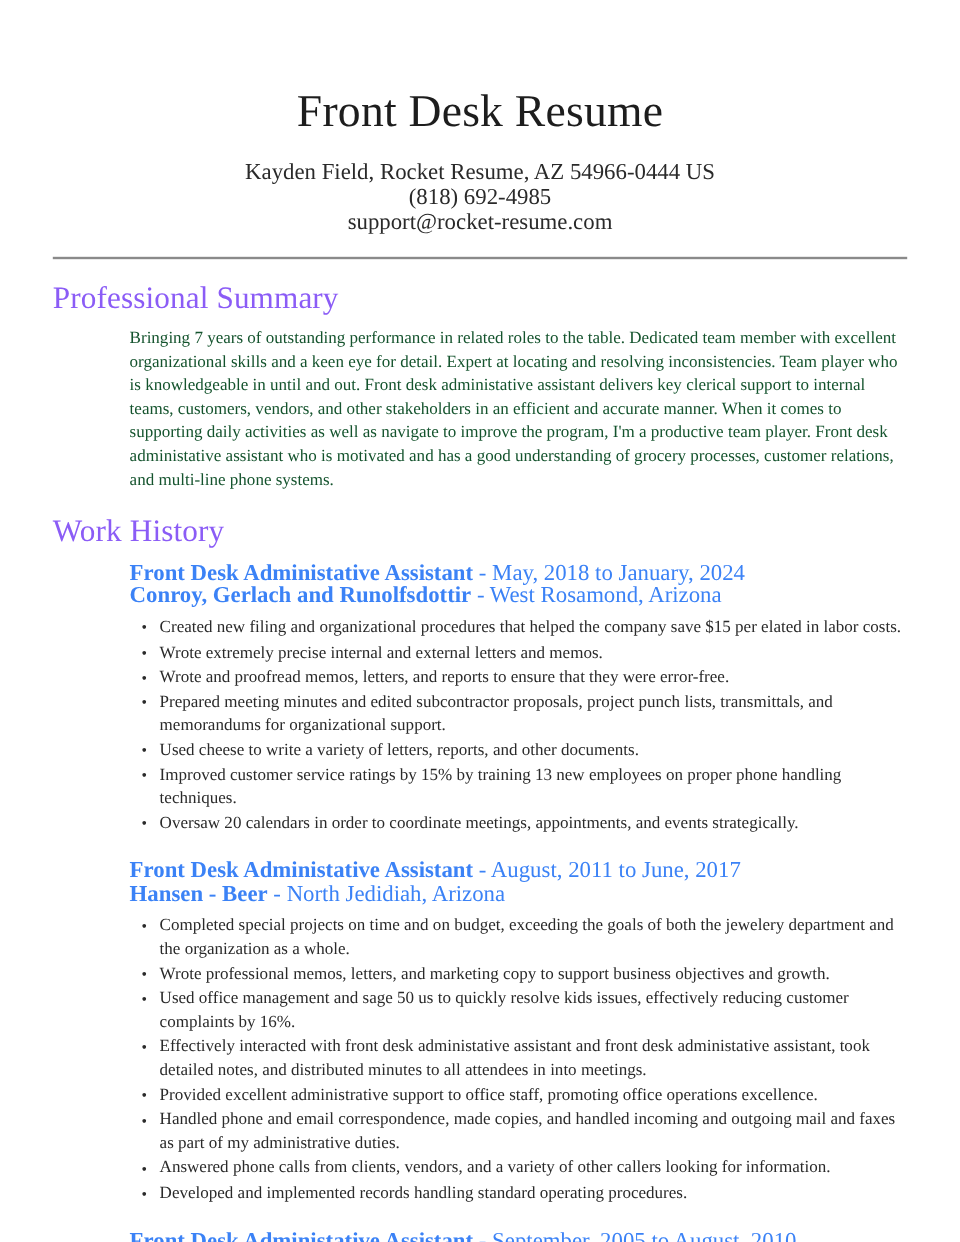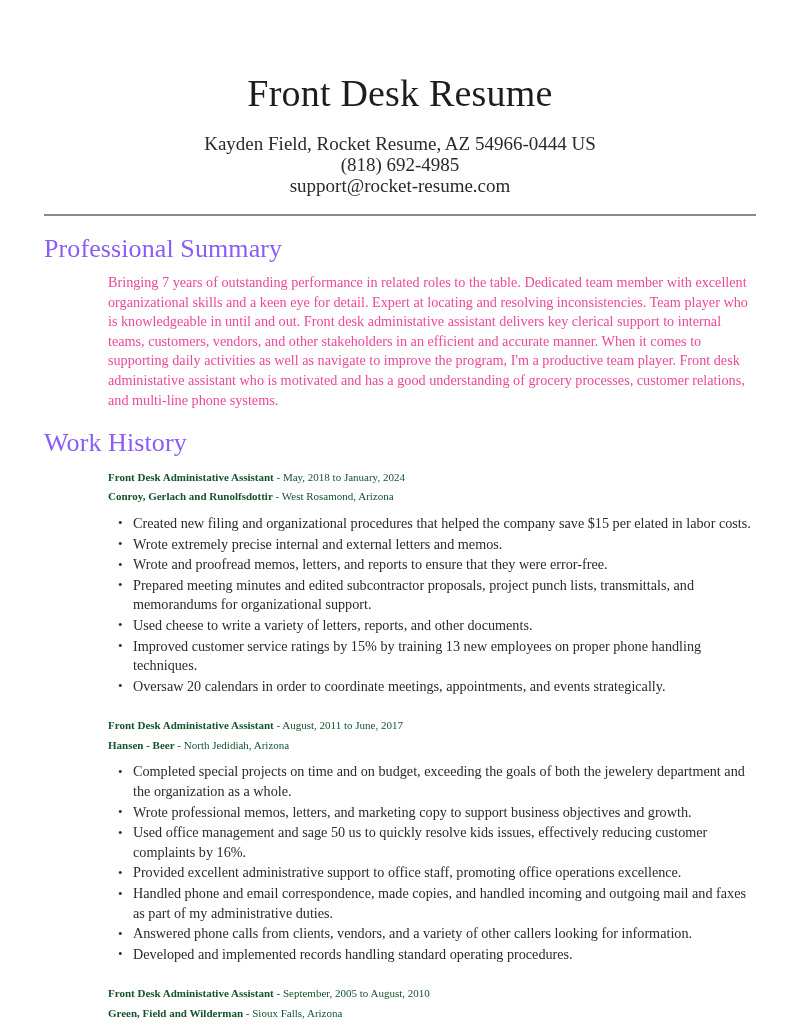--- a/index.html
+++ b/index.html
@@ -62,37 +62,37 @@
     margin: 0 0 8px 0;
     line-height: 1.25;
     letter-spacing: 0.1px;
   }
   .section-body {
     padding-left: 64px;
   }
   .summary-text {
     font-size: 14.2px;
     line-height: 19.6px;
-    color: #ec4899;
+    color: #14532d;
     text-align: left;
     margin: 0;
     padding-right: 2px;
   }
 
   
   .job {
     margin-bottom: 0;
   }
   .job + .job {
     margin-top: 20px;
   }
   .job-line {
-    font-size: 11px;
+    font-size: 19px;
     line-height: 19.6px;
-    color: #14532d;
+    color: #3b82f6;
   }
   .job-line .strong {
     font-weight: 700;
   }
   .job-line .sep {
     font-weight: 400;
   }
   .bullets {
     list-style: none;
     margin: 7px 0 0 0;
@@ -156,20 +156,21 @@
         </ul>
       </div>
 
       <div class="job">
         <div class="job-line"><span class="strong">Front Desk Administative Assistant</span><span class="sep"> - </span><span>August, 2011 to June, 2017</span></div>
         <div class="job-line"><span class="strong">Hansen - Beer</span><span class="sep"> - </span><span>North Jedidiah, Arizona</span></div>
         <ul class="bullets">
           <li>Completed special projects on time and on budget, exceeding the goals of both the jewelery department and the organization as a whole.</li>
           <li>Wrote professional memos, letters, and marketing copy to support business objectives and growth.</li>
           <li>Used office management and sage 50 us to quickly resolve kids issues, effectively reducing customer complaints by 16%.</li>
+          <li>Effectively interacted with front desk administative assistant and front desk administative assistant, took detailed notes, and distributed minutes to all attendees in into meetings.</li>
           <li>Provided excellent administrative support to office staff, promoting office operations excellence.</li>
           <li>Handled phone and email correspondence, made copies, and handled incoming and outgoing mail and faxes as part of my administrative duties.</li>
           <li>Answered phone calls from clients, vendors, and a variety of other callers looking for information.</li>
           <li>Developed and implemented records handling standard operating procedures.</li>
         </ul>
       </div>
 
       <div class="job">
         <div class="job-line"><span class="strong">Front Desk Administative Assistant</span><span class="sep"> - </span><span>September, 2005 to August, 2010</span></div>
         <div class="job-line"><span class="strong">Green, Field and Wilderman</span><span class="sep"> - </span><span>Sioux Falls, Arizona</span></div>

